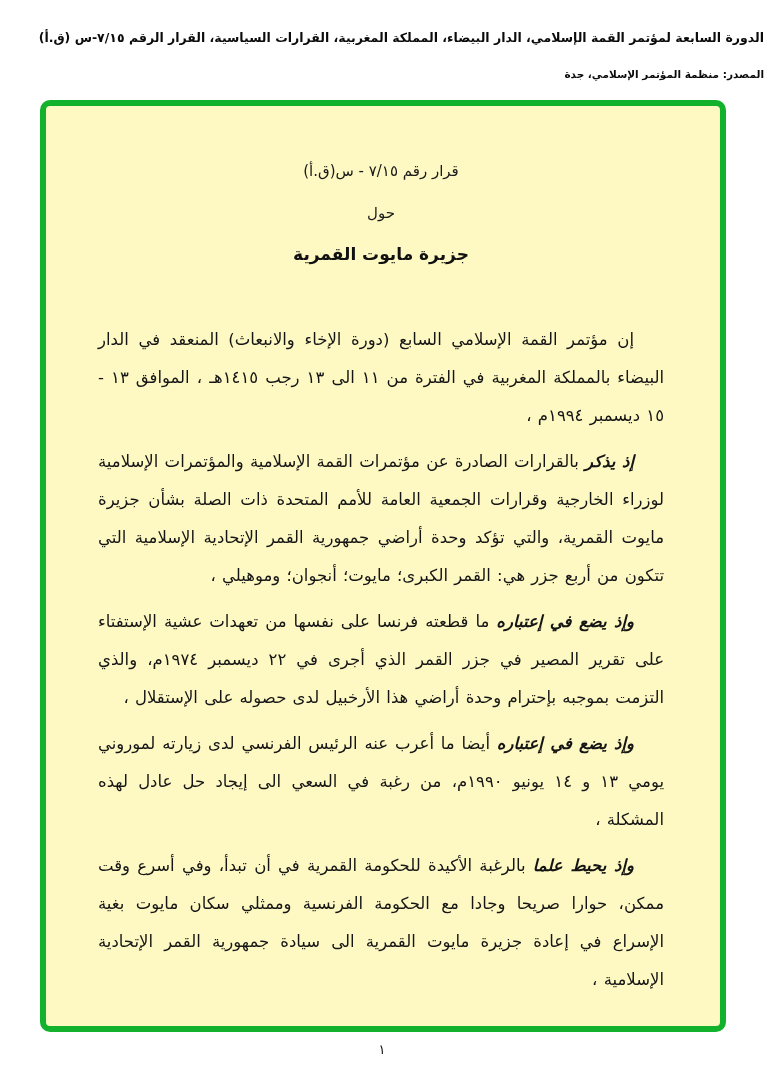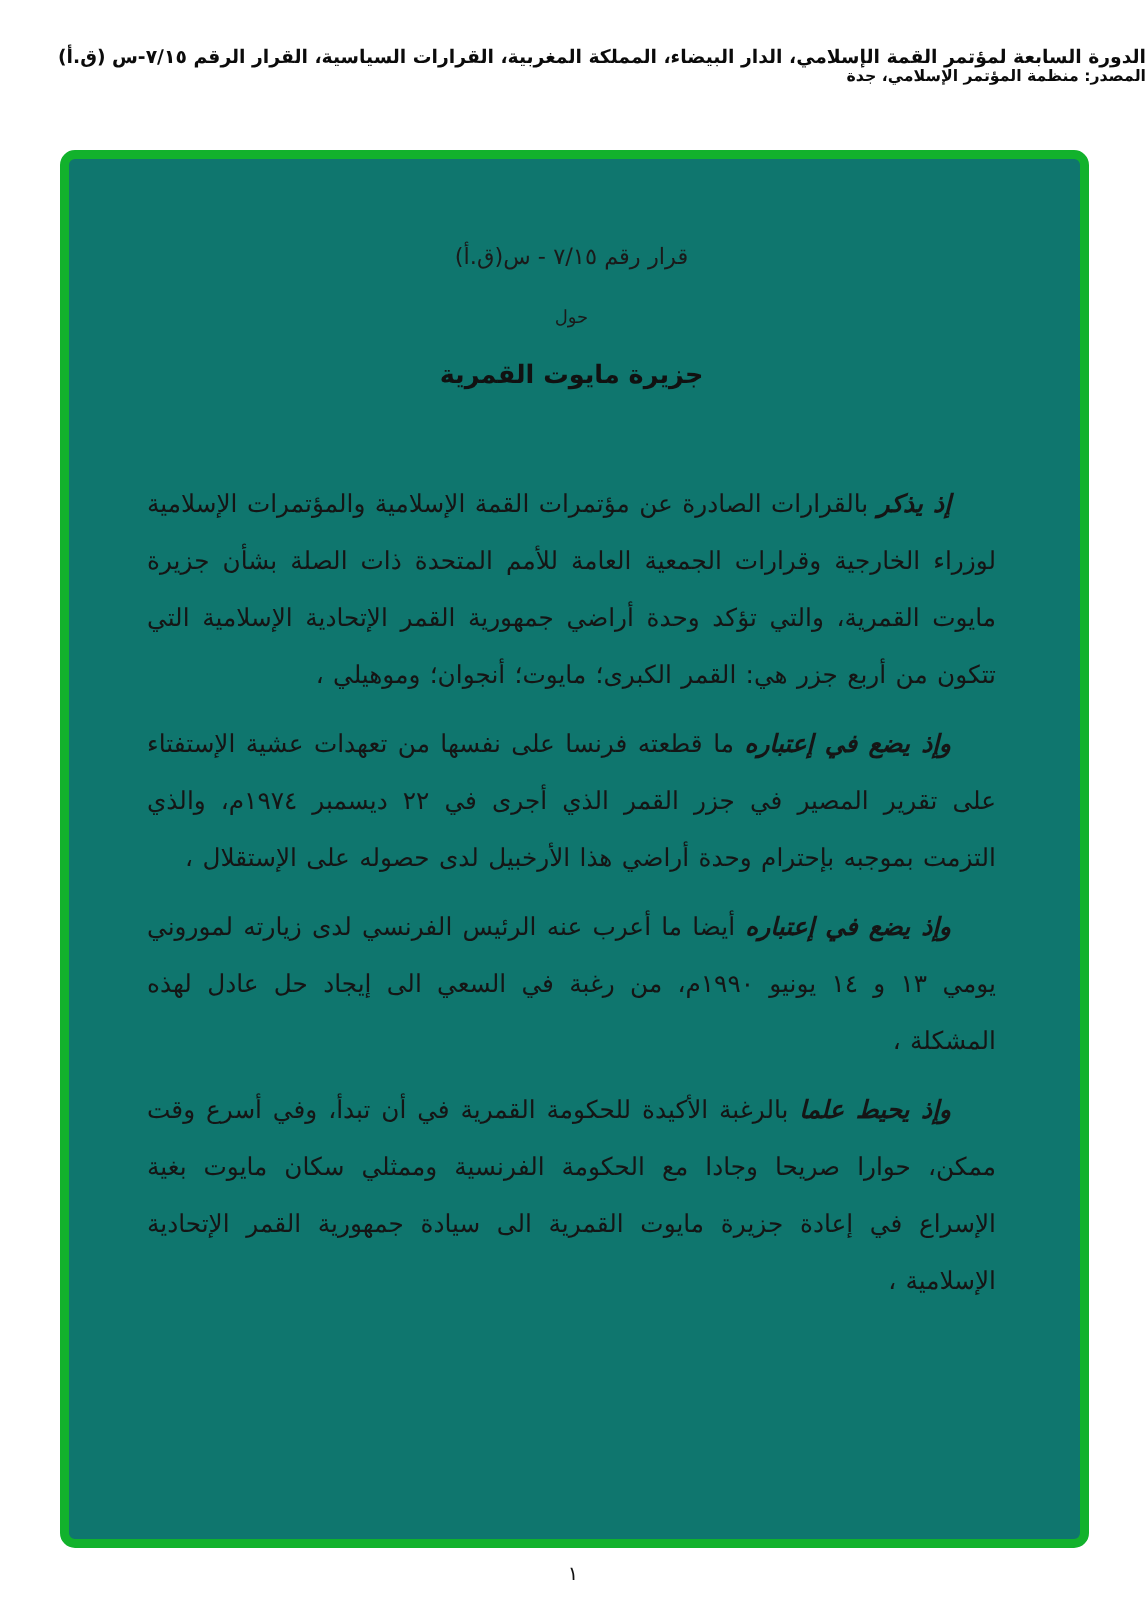--- a/index.html
+++ b/index.html
@@ -20,48 +20,48 @@
     direction: rtl;
     text-align: right;
   }
   .header-line1 {
     font-size: 12.5px;
     font-weight: bold;
     letter-spacing: 0.2px;
     color: #0b0b0b;
   }
   .header-line2 {
-    margin-top: 0;
+    margin-top: 23px;
     font-size: 10.5px;
     font-weight: bold;
     color: #0b0b0b;
   }
   .green-frame {
     position: absolute;
     left: 40px;
     top: 100px;
     width: 686px;
     height: 932px;
     border: 6px solid #12b22c;
     border-radius: 10px;
     padding: 56px 56px 20px 52px;
     direction: rtl;
-    background: #0f766e;
+    background: #fef9c3;
   }
   .doc-title-block {
     text-align: center;
     direction: rtl;
   }
   .doc-title {
     font-size: 15px;
     color: #1a1a1a;
     margin-bottom: 24px;
   }
   .doc-about {
-    font-size: 12px;
+    font-size: 15px;
     color: #1a1a1a;
     margin-bottom: 22px;
   }
   .doc-subject {
     font-size: 17px;
     font-weight: bold;
     color: #111111;
     margin-bottom: 57px;
   }
   .doc-body {
@@ -99,20 +99,21 @@
 </div>
 
 <div class="green-frame">
   <div class="doc-title-block">
     <div class="doc-title">قرار رقم ٧/١٥ - س(ق.أ)</div>
     <div class="doc-about">حول</div>
     <div class="doc-subject">جزيرة مايوت القمرية</div>
   </div>
 
   <div class="doc-body">
+    <p class="para"><span class="lead"></span> <span class="ptext">إن مؤتمر القمة الإسلامي السابع (دورة الإخاء والانبعاث) المنعقد في الدار البيضاء بالمملكة المغربية في الفترة من ١١ الى ١٣ رجب ١٤١٥هـ ، الموافق ١٣ - ١٥ ديسمبر ١٩٩٤م ،</span></p>
     <p class="para"><span class="lead">إذ يذكر</span> <span class="ptext">بالقرارات الصادرة عن مؤتمرات القمة الإسلامية والمؤتمرات الإسلامية لوزراء الخارجية وقرارات الجمعية العامة للأمم المتحدة ذات الصلة بشأن جزيرة مايوت القمرية، والتي تؤكد وحدة أراضي جمهورية القمر الإتحادية الإسلامية التي تتكون من أربع جزر هي: القمر الكبرى؛ مايوت؛ أنجوان؛ وموهيلي ،</span></p>
     <p class="para"><span class="lead">وإذ يضع في إعتباره</span> <span class="ptext">ما قطعته فرنسا على نفسها من تعهدات عشية الإستفتاء على تقرير المصير في جزر القمر الذي أجرى في ٢٢ ديسمبر ١٩٧٤م، والذي التزمت بموجبه بإحترام وحدة أراضي هذا الأرخبيل لدى حصوله على الإستقلال ،</span></p>
     <p class="para"><span class="lead">وإذ يضع في إعتباره</span> <span class="ptext">أيضا ما أعرب عنه الرئيس الفرنسي لدى زيارته لموروني يومي ١٣ و ١٤ يونيو ١٩٩٠م، من رغبة في السعي الى إيجاد حل عادل لهذه المشكلة ،</span></p>
     <p class="para"><span class="lead">وإذ يحيط علما</span> <span class="ptext">بالرغبة الأكيدة للحكومة القمرية في أن تبدأ، وفي أسرع وقت ممكن، حوارا صريحا وجادا مع الحكومة الفرنسية وممثلي سكان مايوت بغية الإسراع في إعادة جزيرة مايوت القمرية الى سيادة جمهورية القمر الإتحادية الإسلامية ،</span></p>
 
   </div>
 </div>
 
 <div class="page-number">١</div>
 

